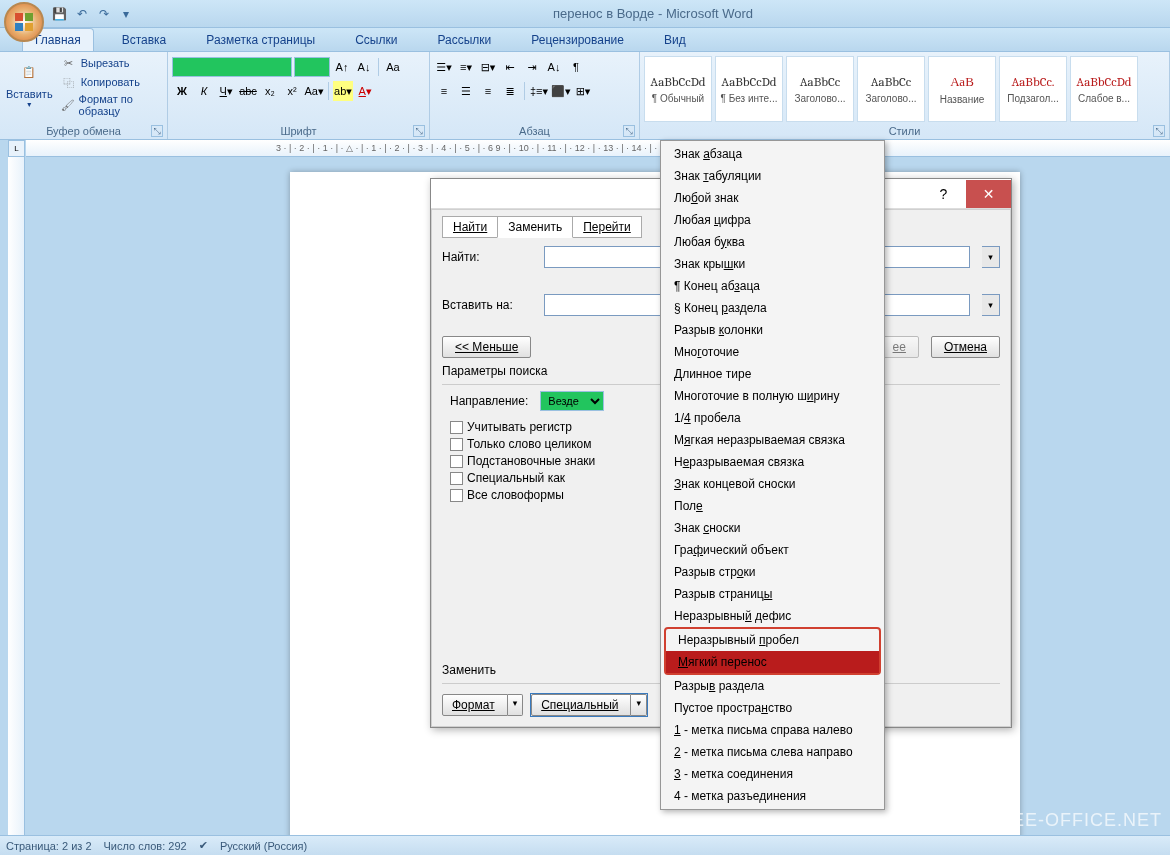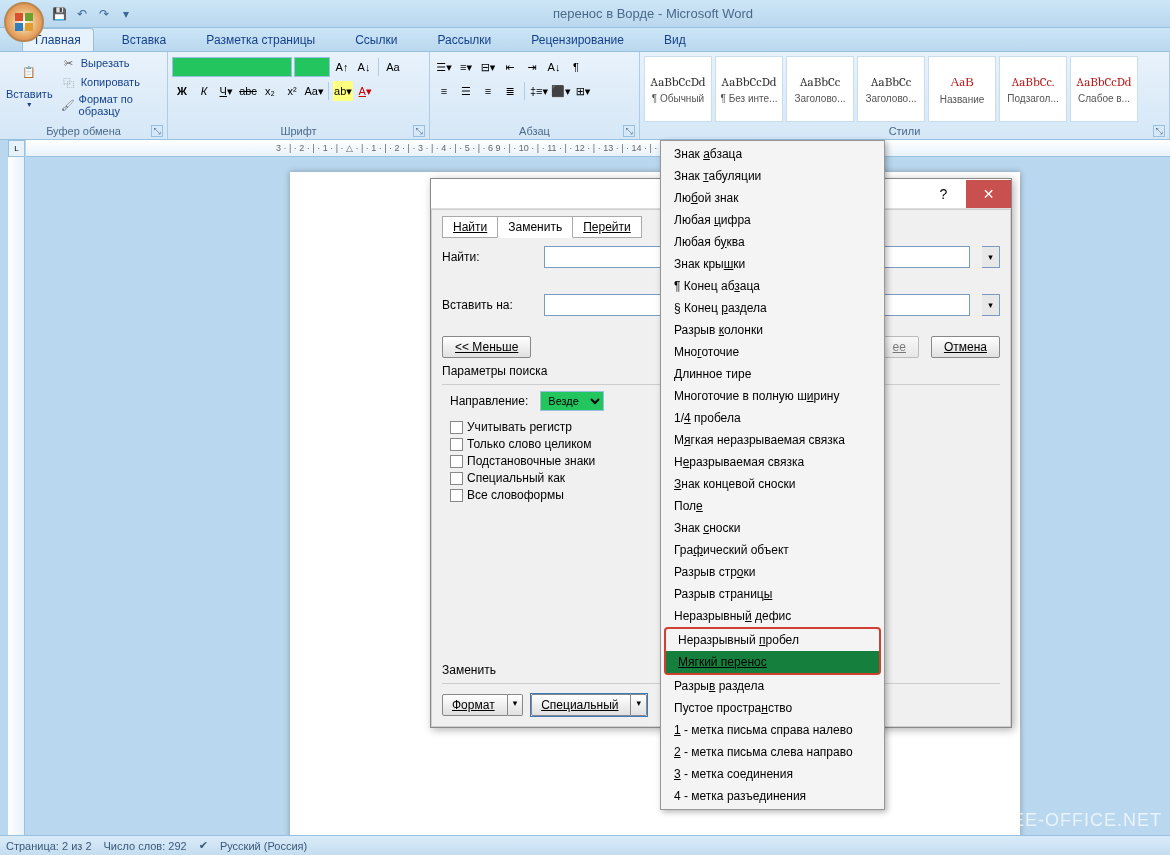--- a/index.html
+++ b/index.html
@@ -75,21 +75,21 @@
 
 .dlg-footer { display: flex; gap: 8px; margin-top: 10px; align-items: center; }
 .dlg-split { display:flex; }
 .dlg-split .dlg-btn { border-radius: 2px 0 0 2px; padding-left: 9px; }
 .dlg-split-arrow { border: 1px solid #888; border-left:none; background: linear-gradient(#fff,#e0e0e0); padding: 3px 5px; cursor:pointer; font-size:9px; border-radius: 0 2px 2px 0; }
 
 
 .popup { position: absolute; top: 140px; left: 660px; width: 225px; background: #f4f4f4; border: 1px solid #979797; box-shadow: 2px 2px 6px rgba(0,0,0,.3); z-index: 100; padding: 2px 1px; max-height: 715px; }
 .menu-item { padding: 4px 10px 4px 12px; font-size: 12px; cursor: pointer; white-space: nowrap; }
 .menu-item .u { text-decoration: underline; }
-.menu-item.hl { background: #15803d; text-decoration: underline; }
+.menu-item.hl { background: #b91c1c; }
 .menu-hi-box { border: 2px solid #d04030; border-radius: 4px; margin: 0 2px; }
 
 
 .status { position: absolute; left: 0; right: 0; bottom: 0; height: 20px; background: linear-gradient(#d9ebf9,#c5ddf0); border-top: 1px solid #9ac0e0; display: flex; align-items: center; padding: 0 6px; gap: 12px; font-size: 11px; color: #3a5a7a; }
 .status-item { display: flex; align-items: center; gap: 4px; }
 
 .watermark { position:absolute; right:8px; bottom:24px; font-size:18px; color:rgba(255,255,255,.7); font-weight:300; letter-spacing:1px; z-index:200; }
 </style>
 </head>
 <body>

